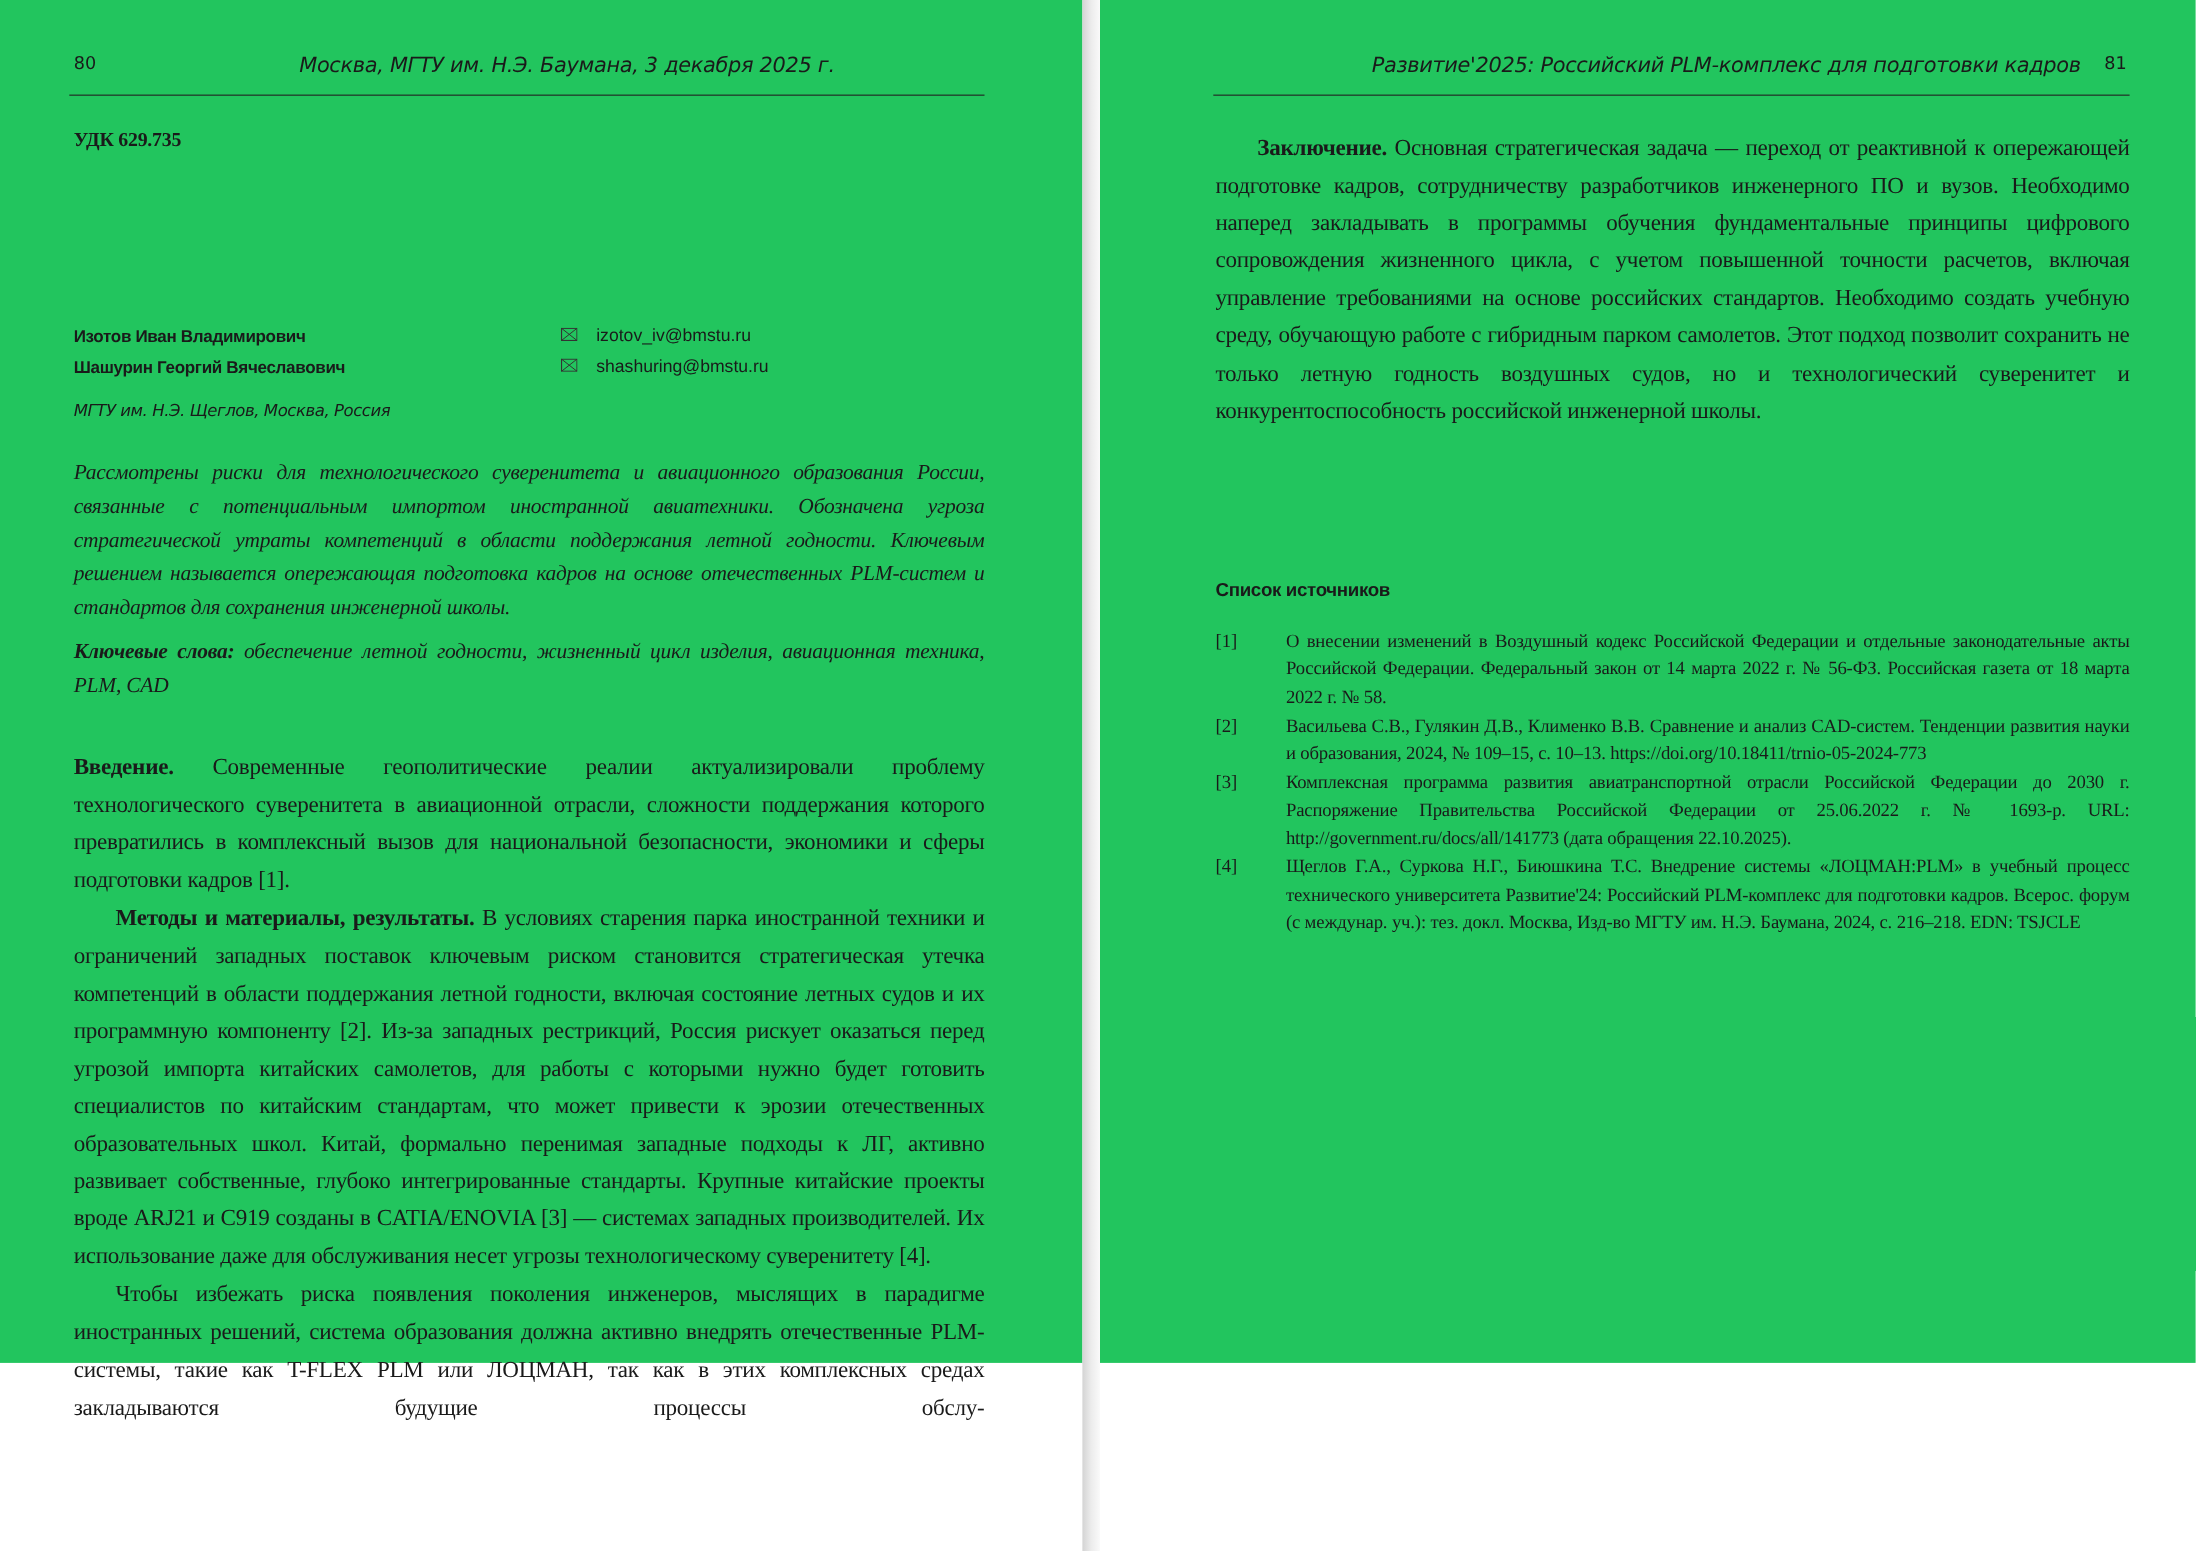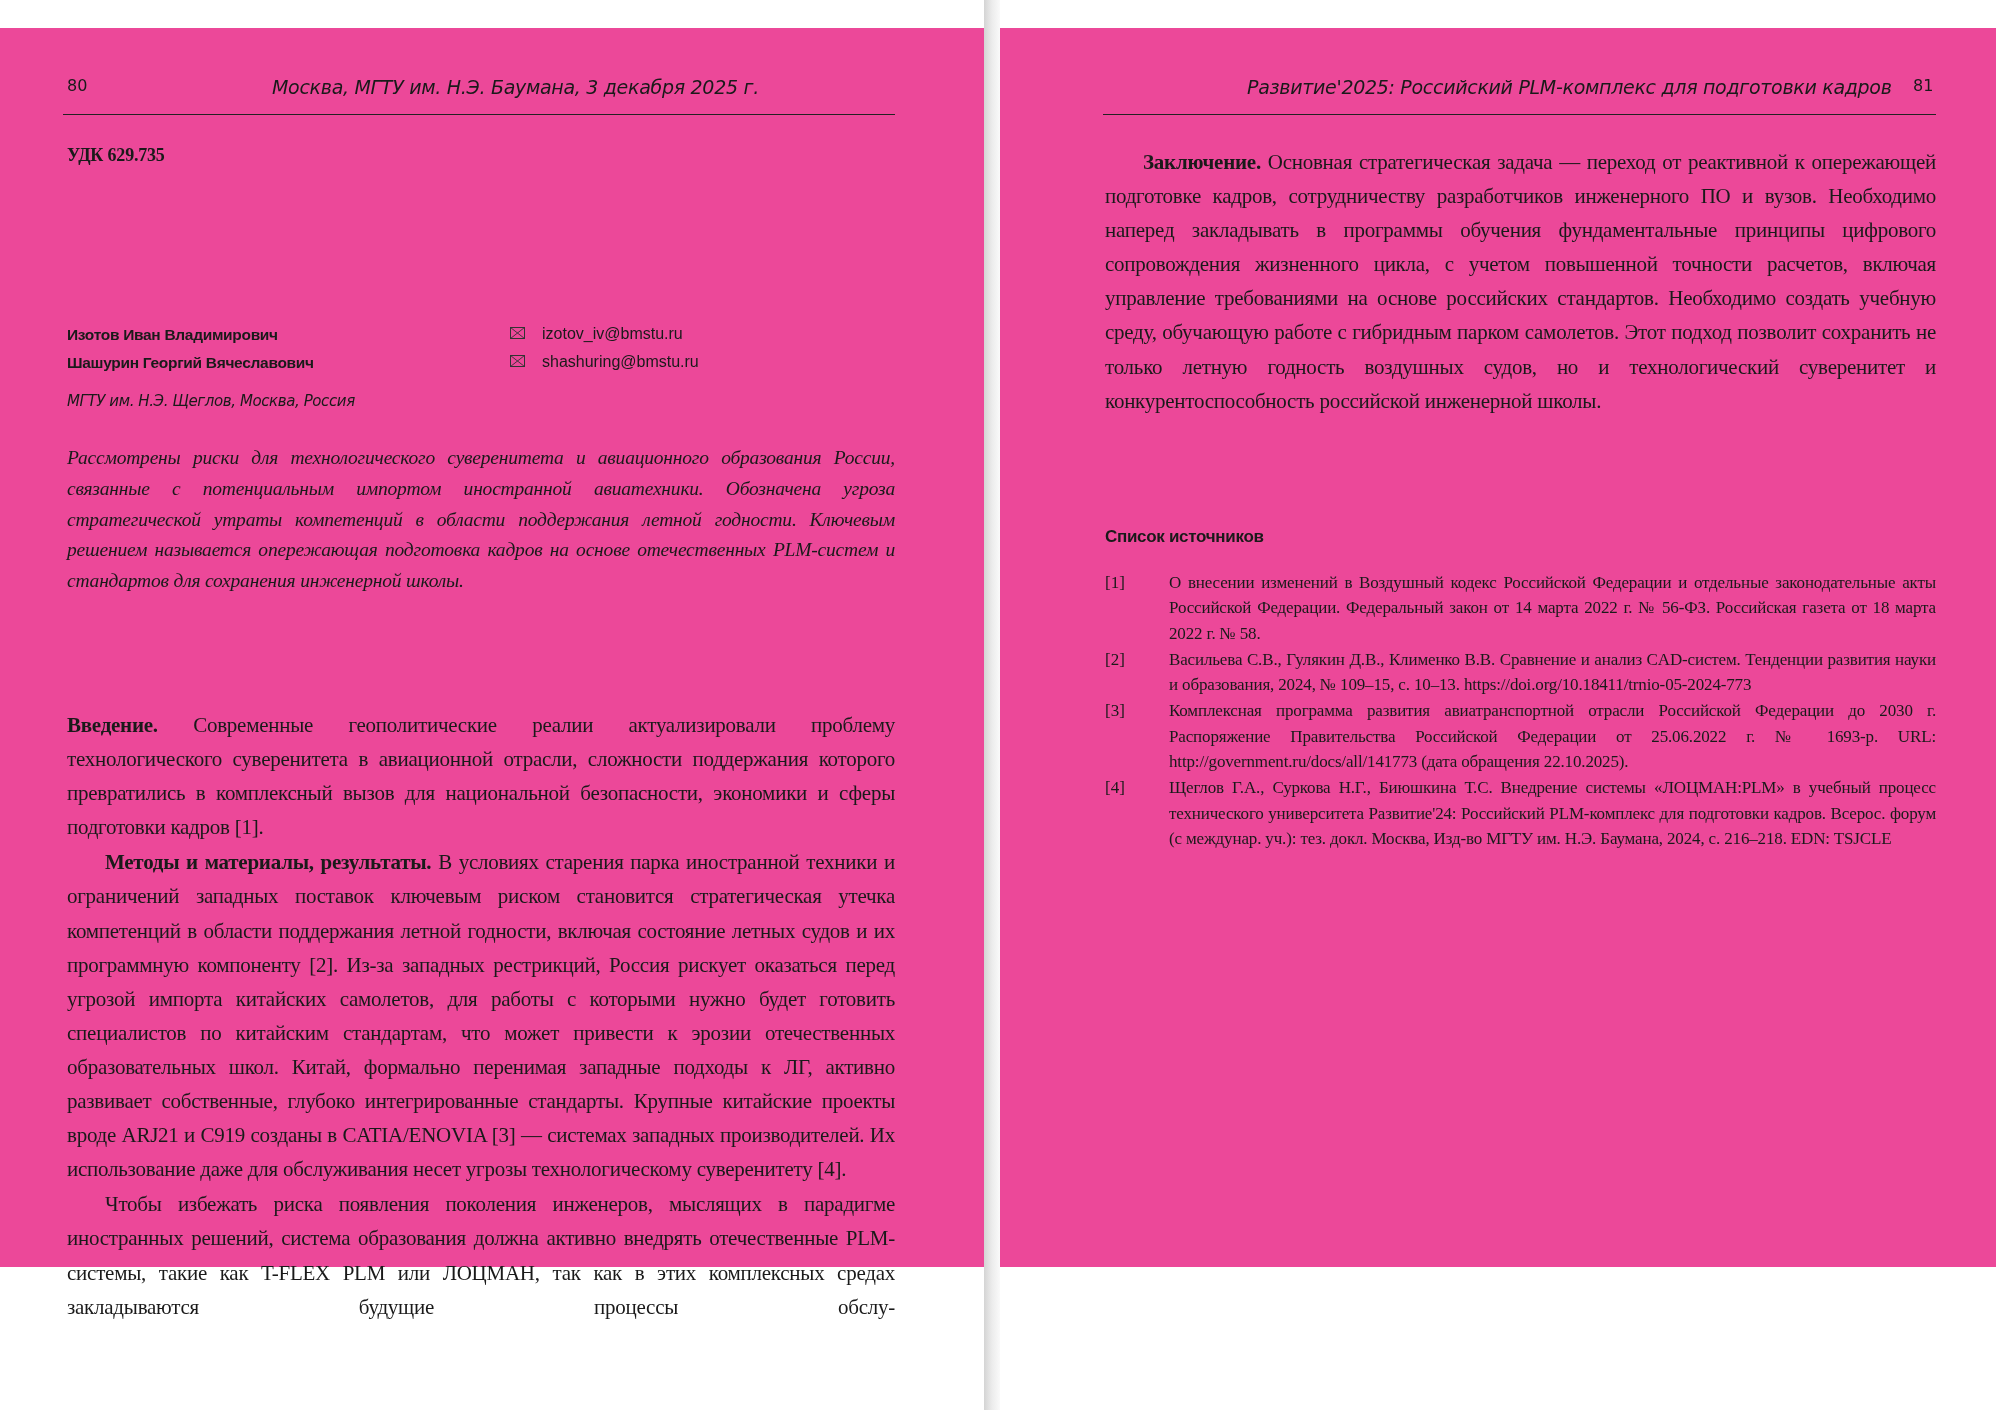--- a/index.html
+++ b/index.html
@@ -1,17 +1,17 @@
 <!DOCTYPE html>
 <html><head>
 <meta charset="utf-8">
 <style>
   html, body { margin:0; padding:0; }
   body { width:1996px; height:1410px; background:#ffffff; position:relative; overflow:hidden; color:#1a1a1a; }
-  .page { position:absolute; top:0; height:1239px; background:#ec4899;margin-top:28px; }
+  .page { position:absolute; top:0; height:1239px; background:#22c55e; }
   #page-left { left:0; width:984px; }
   #page-right { left:1000px; width:996px; }
   .gutter { position:absolute; left:984px; top:0; width:16px; height:1410px;
             background:linear-gradient(to right, #d4d4d4, #ececec 50%, #fafafa); }
   .hdr { position:absolute; top:48px; font-family:"DejaVu Sans", sans-serif; font-size:16px; color:#1a1a1a; }
   .hdr-it { font-style:italic; font-size:19px; letter-spacing:-0.3px; }
   .rule { position:absolute; top:86px; height:0; border-top:1.6px solid #222; }
   .udk { position:absolute; left:67px; top:117px; font-family:Liberation Serif, serif; font-weight:bold; font-size:18px; letter-spacing:-0.2px; }
   .title { position:absolute; left:67px; top:172px; width:820px; font-family:"Liberation Sans", sans-serif; font-weight:bold; font-size:23.5px; line-height:36.5px; letter-spacing:-0.4px; color:#1c1c1c; }
   .author { position:absolute; left:67px; font-family:"Liberation Sans", sans-serif; font-weight:bold; font-size:15.5px; letter-spacing:-0.3px; }
@@ -57,20 +57,24 @@
           <rect x="0.5" y="0.5" width="14" height="11" fill="none" stroke="#333" stroke-width="1"></rect>
           <path d="M0.5 0.5 L14.5 11.5 M14.5 0.5 L0.5 11.5" stroke="#333" stroke-width="0.9" fill="none"></path>
         </svg></span>
     <span>shashuring@bmstu.ru</span>
   </div>
 
   <div class="affil">МГТУ им. Н.Э. Щеглов, Москва, Россия</div>
 
   <div class="abstract">Рассмотрены риски для технологического суверенитета и авиационного образования России, связанные с потенциальным импортом иностранной авиатехники. Обозначена угроза стратегической утраты компетенций в области поддержания летной годности. Ключевым решением называется опережающая подготовка кадров на основе отечественных PLM-систем и стандартов для сохранения инженерной школы.</div>
 
+  <div class="keywords">
+    <b>Ключевые слова:</b>
+    <span>обеспечение летной годности, жизненный цикл изделия, авиационная техника, PLM, CAD</span>
+  </div>
 
   <div class="body-text" style="left:67px; top:680px; width:828px;">
     <p><span class="lead">Введение.</span> <span>Современные геополитические реалии актуализировали проблему технологического суверенитета в авиационной отрасли, сложности поддержания которого превратились в комплексный вызов для национальной безопасности, экономики и сферы подготовки кадров [1].</span></p>
     <p class="indent" style="margin-top:1px;"><span class="lead">Методы и материалы, результаты.</span> <span>В условиях старения парка иностранной техники и ограничений западных поставок ключевым риском становится стратегическая утечка компетенций в области поддержания летной годности, включая состояние летных судов и их программную компоненту [2]. Из-за западных рестрикций, Россия рискует оказаться перед угрозой импорта китайских самолетов, для работы с которыми нужно будет готовить специалистов по китайским стандартам, что может привести к эрозии отечественных образовательных школ. Китай, формально перенимая западные подходы к ЛГ, активно развивает собственные, глубоко интегрированные стандарты. Крупные китайские проекты вроде ARJ21 и C919 созданы в CATIA/ENOVIA [3] — системах западных производителей. Их использование даже для обслуживания несет угрозы технологическому суверенитету [4].</span></p>
     <p class="indent" style="margin-top:1px; text-align-last:justify;"><span>Чтобы избежать риска появления поколения инженеров, мыслящих в парадигме иностранных решений, система образования должна активно внедрять отечественные PLM-системы, такие как T-FLEX PLM или ЛОЦМАН, так как в этих комплексных средах закладываются будущие процессы обслу-</span></p>
   </div>
 </div>
 
 <div class="gutter"></div>
 

